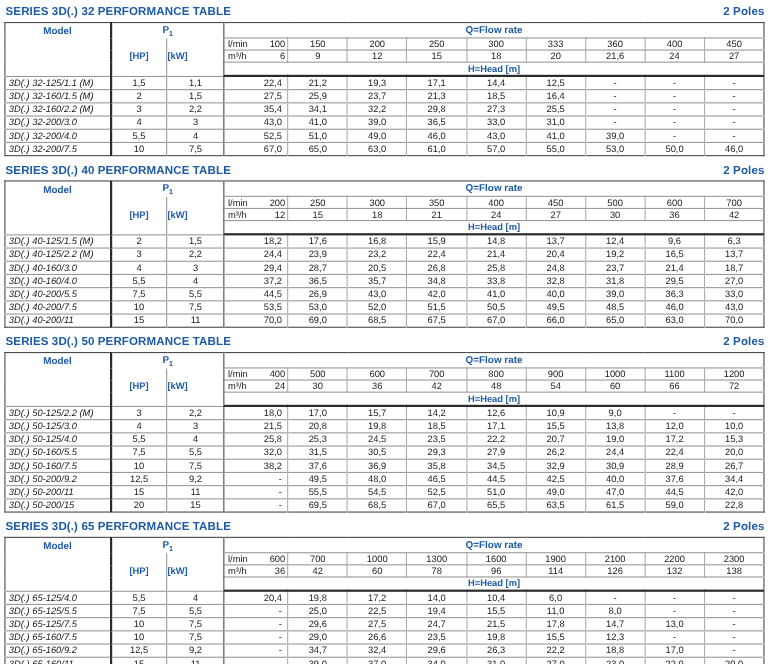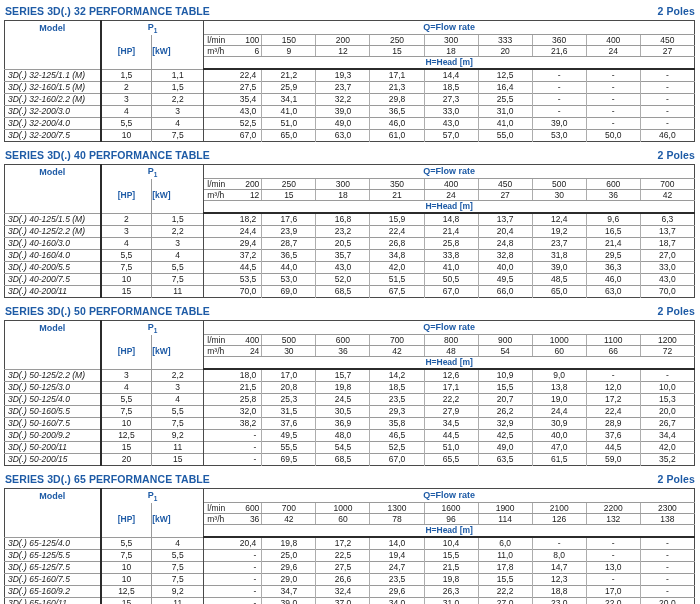--- a/index.html
+++ b/index.html
@@ -296,21 +296,21 @@
             <td class="c-f">32,8</td>
             <td class="c-f">31,8</td>
             <td class="c-f">29,5</td>
             <td class="c-f">27,0</td>
           </tr>
           <tr class="drow">
             <td class="c-model">3D(.) 40-200/5.5</td>
             <td class="c-hp">7,5</td>
             <td class="c-kw">5,5</td>
             <td class="c-f c-f0">44,5</td>
-            <td class="c-f">44,0</td>
+            <td class="c-f">26,9</td>
             <td class="c-f">43,0</td>
             <td class="c-f">42,0</td>
             <td class="c-f">41,0</td>
             <td class="c-f">40,0</td>
             <td class="c-f">39,0</td>
             <td class="c-f">36,3</td>
             <td class="c-f">33,0</td>
           </tr>
           <tr class="drow">
             <td class="c-model">3D(.) 40-200/7.5</td>
@@ -501,21 +501,21 @@
             <td class="c-hp">20</td>
             <td class="c-kw">15</td>
             <td class="c-f c-f0">-</td>
             <td class="c-f">69,5</td>
             <td class="c-f">68,5</td>
             <td class="c-f">67,0</td>
             <td class="c-f">65,5</td>
             <td class="c-f">63,5</td>
             <td class="c-f">61,5</td>
             <td class="c-f">59,0</td>
-            <td class="c-f">35,2</td>
+            <td class="c-f">22,8</td>
           </tr>
         </tbody>
       </table>
     </section>
     <section class="section">
       <div class="sec-head">
         <span class="sec-title">SERIES 3D(.) 65 PERFORMANCE TABLE</span>
         <span class="poles">2 Poles</span>
       </div>
       <table class="ptable">

